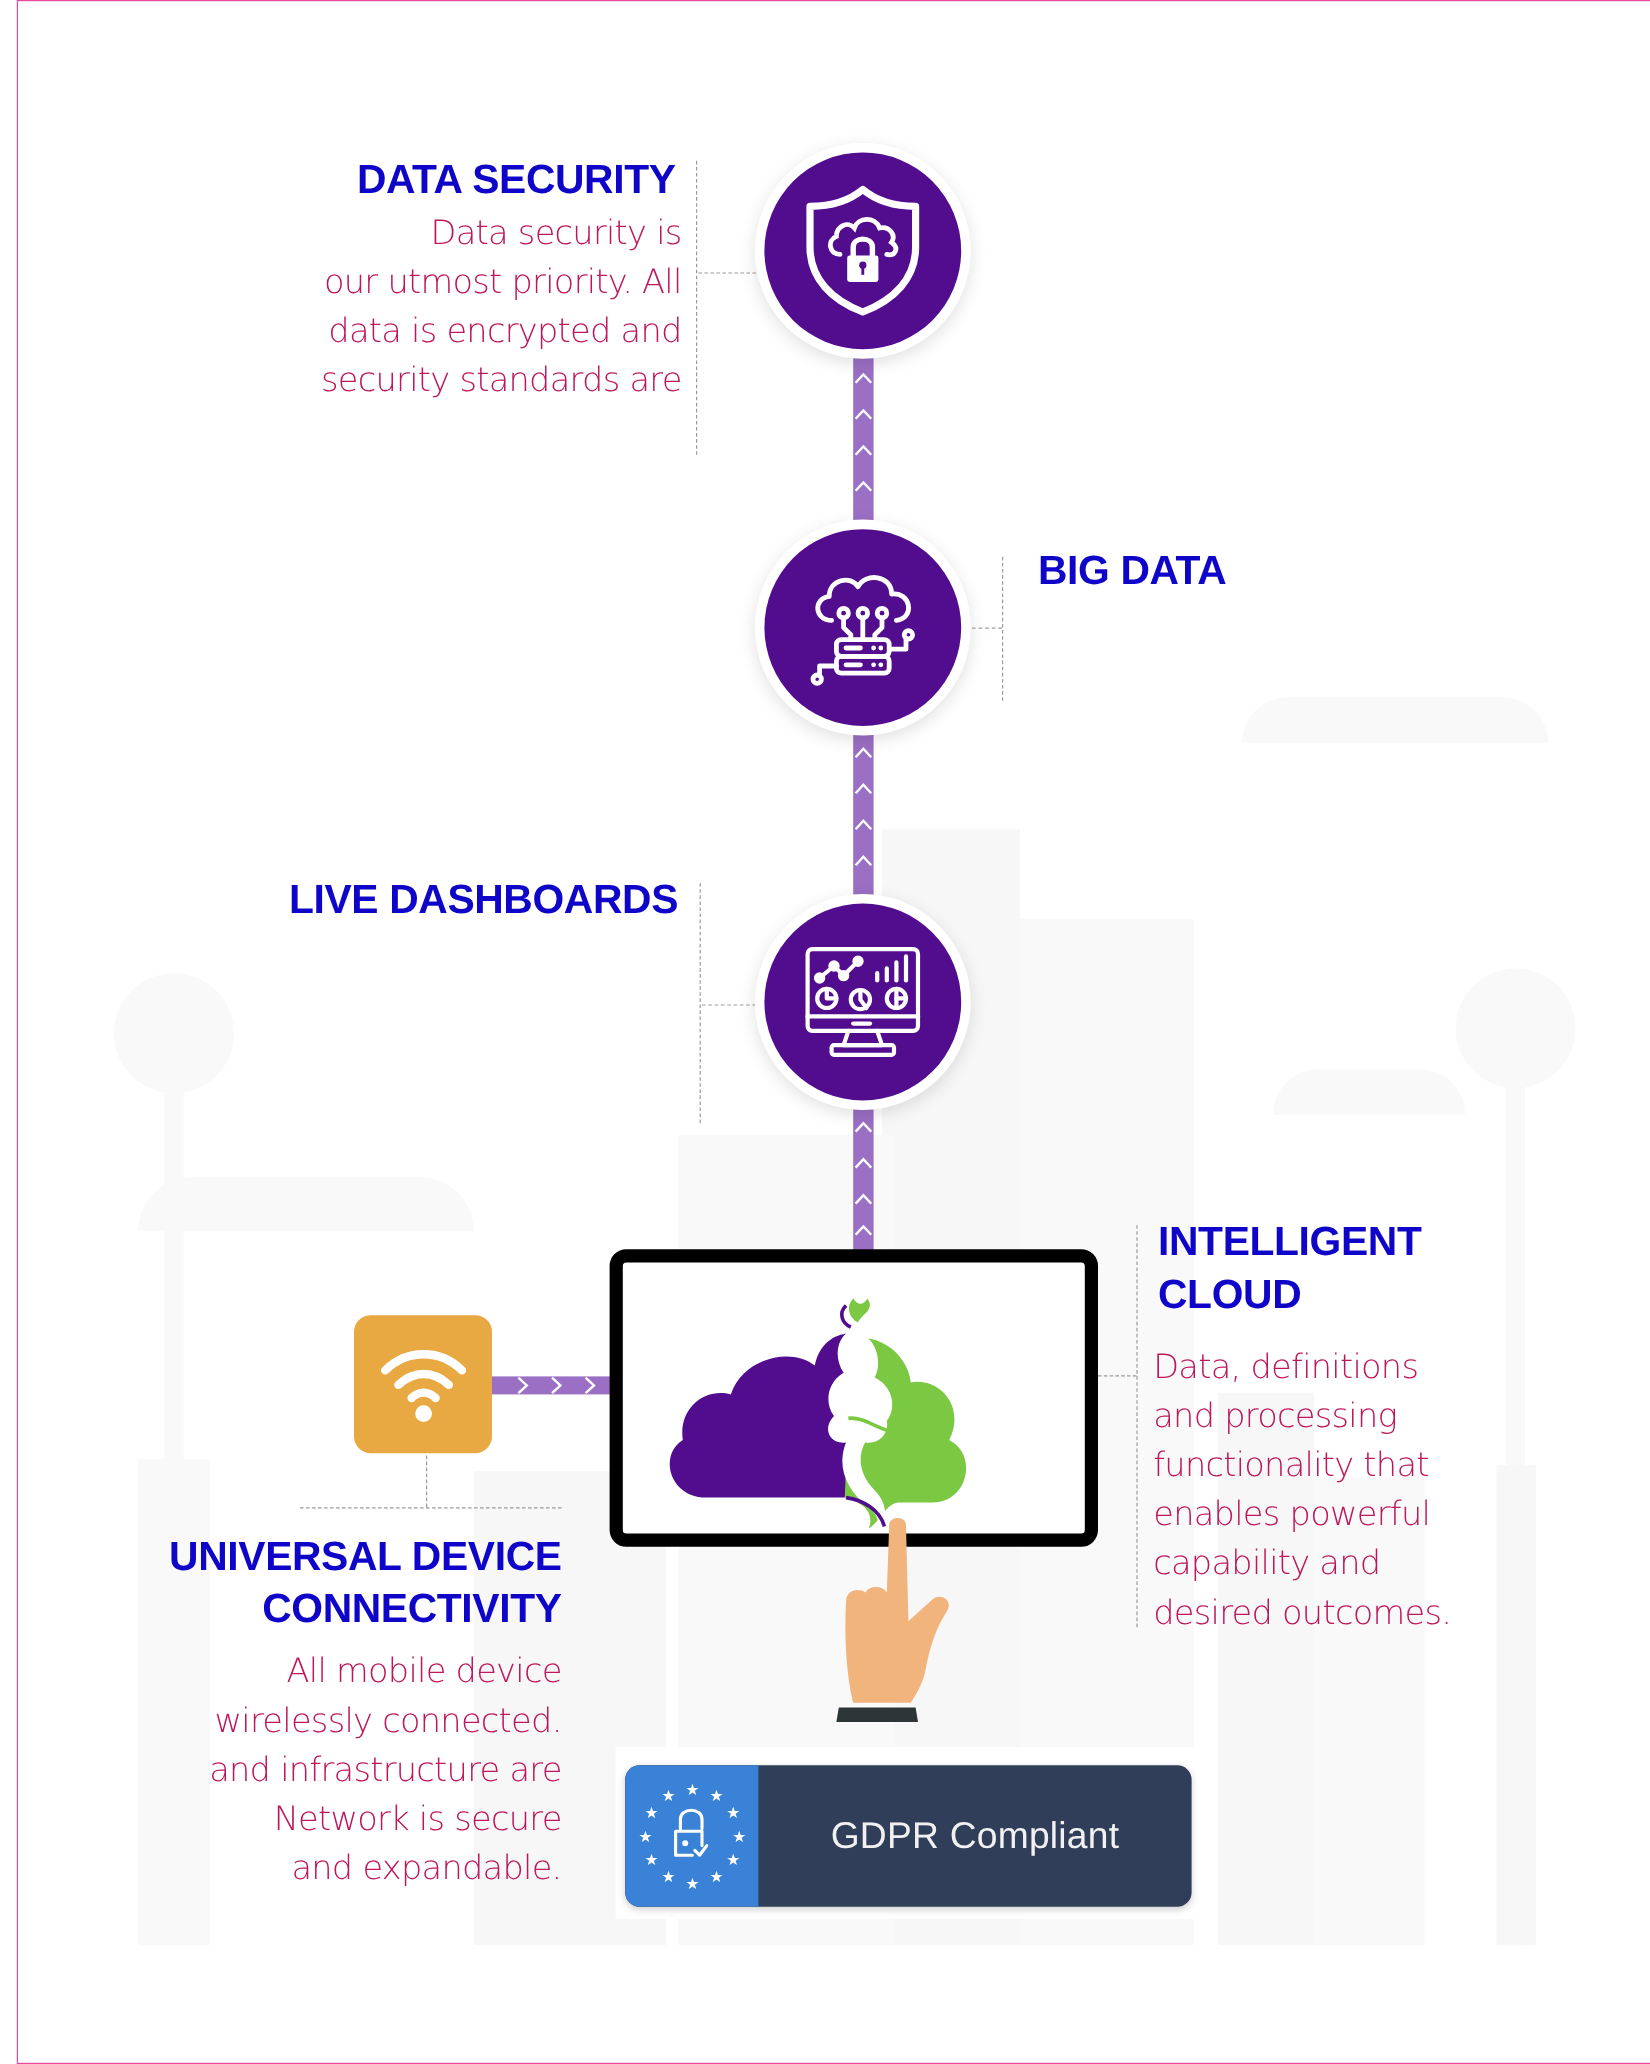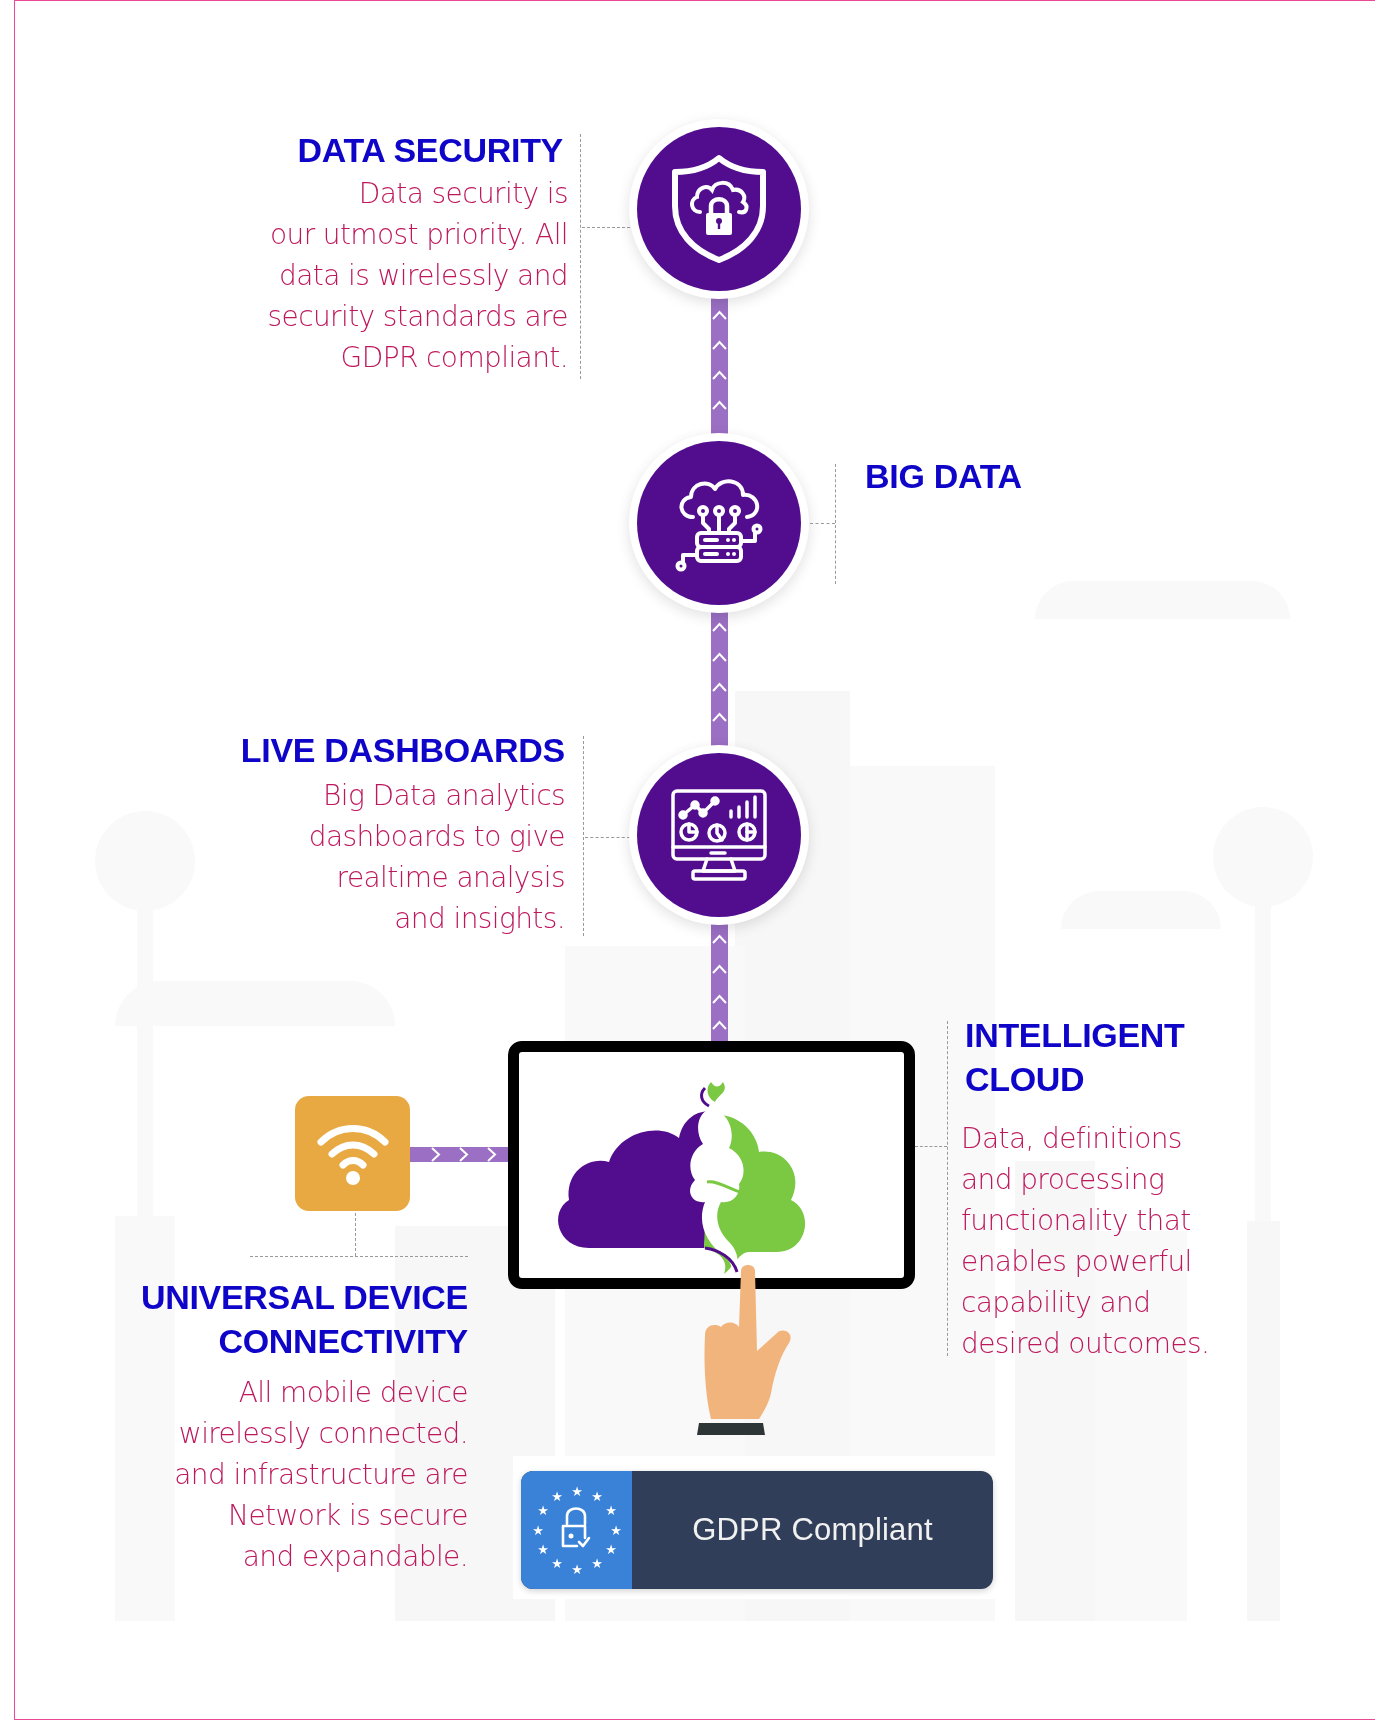--- a/index.html
+++ b/index.html
@@ -85,23 +85,22 @@
           <path d="M50 1 L57 7.5 L50 14"></path>
           <path d="M78 1 L85 7.5 L78 14"></path>
         </g>
       </svg>
   </div>
 
   <div class="title right" style="left:200px;top:127px;width:348px;">DATA SECURITY</div>
   <div class="body-text right" style="left:150px;top:172px;width:403px;">
     <span class="line">Data security is</span>
     <span class="line">our utmost priority. All</span>
-    <span class="line">data is wirelessly and</span>
+    <span class="line">data is encrypted and</span>
     <span class="line">security standards are</span>
-    <span class="line">GDPR compliant.</span>
   </div>
   <div class="vdot" style="left:565px;top:133px;height:245px;"></div>
   <div class="hdot" style="left:567px;top:226px;width:48px;"></div>
 
   <div class="node" style="left:614px;top:118px;">
     <div class="inner">
       <svg width="104" height="110" viewBox="0 0 104 110">
         <path d="M52 4 C40 14 24 18 8 18 L8 52 C8 78 26 96 52 106 C78 96 96 78 96 52 L96 18 C80 18 64 14 52 4 Z" fill="none" stroke="#fff" stroke-width="6" stroke-linejoin="round"></path>
         <path d="M33 58 C24 58 22 46 30 43 C30 34 40 30 45 36 C48 27 62 26 66 36 C74 34 80 42 76 48 C82 52 80 60 72 58" fill="none" stroke="#fff" stroke-width="4" stroke-linecap="round"></path>
         <path d="M44 60 L44 52 C44 43 60 43 60 52 L60 60" fill="none" stroke="#fff" stroke-width="4.5"></path>
@@ -137,26 +136,20 @@
         <circle cx="61" cy="81" r="2" fill="#fff"></circle>
           <circle cx="67" cy="81" r="2" fill="#fff"></circle>
       </svg>
     </div>
   </div>
   <div class="vdot" style="left:820px;top:463px;height:120px;"></div>
   <div class="hdot" style="left:795px;top:522px;width:25px;"></div>
   <div class="title" style="left:838px;top:453px;margin-left:12px;">BIG DATA</div>
 
   <div class="title right" style="left:150px;top:727px;width:400px;">LIVE DASHBOARDS</div>
-  <div class="body-text right" style="left:150px;top:774px;width:400px;">
-    <span class="line">Big Data analytics</span>
-    <span class="line">dashboards to give</span>
-    <span class="line">realtime analysis</span>
-    <span class="line">and insights.</span>
-  </div>
   <div class="vdot" style="left:568px;top:735px;height:200px;"></div>
   <div class="hdot" style="left:570px;top:836px;width:45px;"></div>
 
   <div class="node" style="left:614px;top:744px;">
     <div class="inner">
       <svg width="104" height="100" viewBox="0 0 104 100">
         <g fill="none" stroke="#fff" stroke-width="3.5" stroke-linecap="round" stroke-linejoin="round">
           <rect x="6" y="6" width="92" height="68" rx="4"></rect>
           <path d="M6 62 L98 62"></path>
           <path d="M44 68 L58 68"></path>

